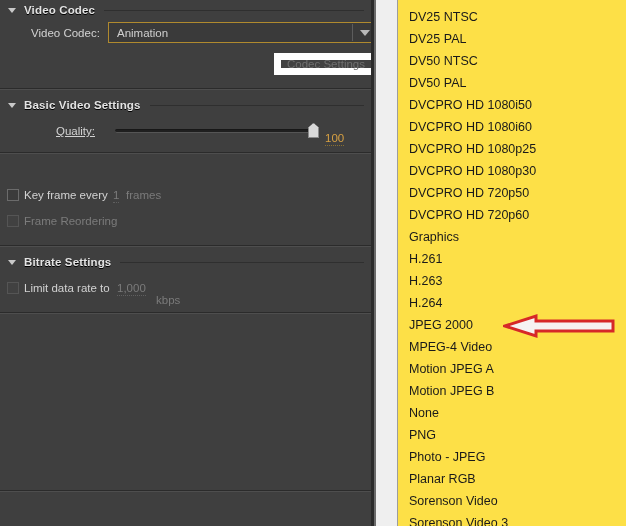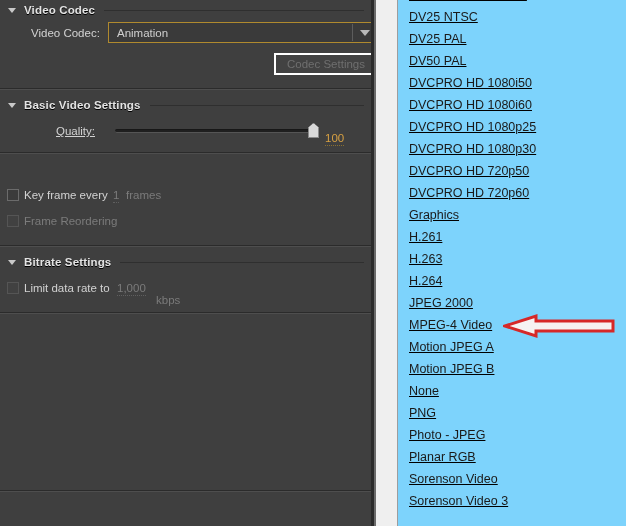--- a/index.html
+++ b/index.html
@@ -137,21 +137,21 @@
     border-top: 6px solid #b9b9b9;
   }
 
   
   .btn {
     position: absolute;
     left: 274px; top: 53px;
     width: 104px;
     height: 22px;
     background: #424242;
-    border: 2px solid #ffffff;
+    border: 7px solid #ffffff;
     color: #6f6f6f;
     font-size: 11.5px;
     display: flex;
     align-items: center;
     justify-content: center;
     white-space: nowrap;
   }
 
   
   .slider-track {
@@ -211,24 +211,23 @@
     height: 526px;
     background: #efefef;
   }
 
   
   .dropdown {
     position: absolute;
     left: 397px; top: 0;
     width: 229px;
     height: 526px;
-    background: #7dd3fc;
+    background: #fde047;
     border-left: 1px solid #9d9d9d;
     overflow: hidden;
-    text-decoration: underline;
   }
   .dd-item {
     position: relative;
     height: 22px;
     line-height: 22px;
     padding-left: 11px;
     font-size: 12.5px;
     color: #1a1a1a;
     white-space: nowrap;
   }
@@ -311,20 +310,21 @@
   </div>
 
   <div class="panel-edge-dark"></div>
   <div class="panel-edge-light"></div>
   <div class="gap-col"></div>
 
   <div class="dropdown" id="dropdown-list">
       <div class="dd-item first"><span>DV/DVCPRO 50 PAL</span></div>
       <div class="dd-item"><span>DV25 NTSC</span></div>
       <div class="dd-item"><span>DV25 PAL</span></div>
+      <div class="dd-item"><span>DV50 NTSC</span></div>
       <div class="dd-item"><span>DV50 PAL</span></div>
       <div class="dd-item"><span>DVCPRO HD 1080i50</span></div>
       <div class="dd-item"><span>DVCPRO HD 1080i60</span></div>
       <div class="dd-item"><span>DVCPRO HD 1080p25</span></div>
       <div class="dd-item"><span>DVCPRO HD 1080p30</span></div>
       <div class="dd-item"><span>DVCPRO HD 720p50</span></div>
       <div class="dd-item"><span>DVCPRO HD 720p60</span></div>
       <div class="dd-item"><span>Graphics</span></div>
       <div class="dd-item"><span>H.261</span></div>
       <div class="dd-item"><span>H.263</span></div>

